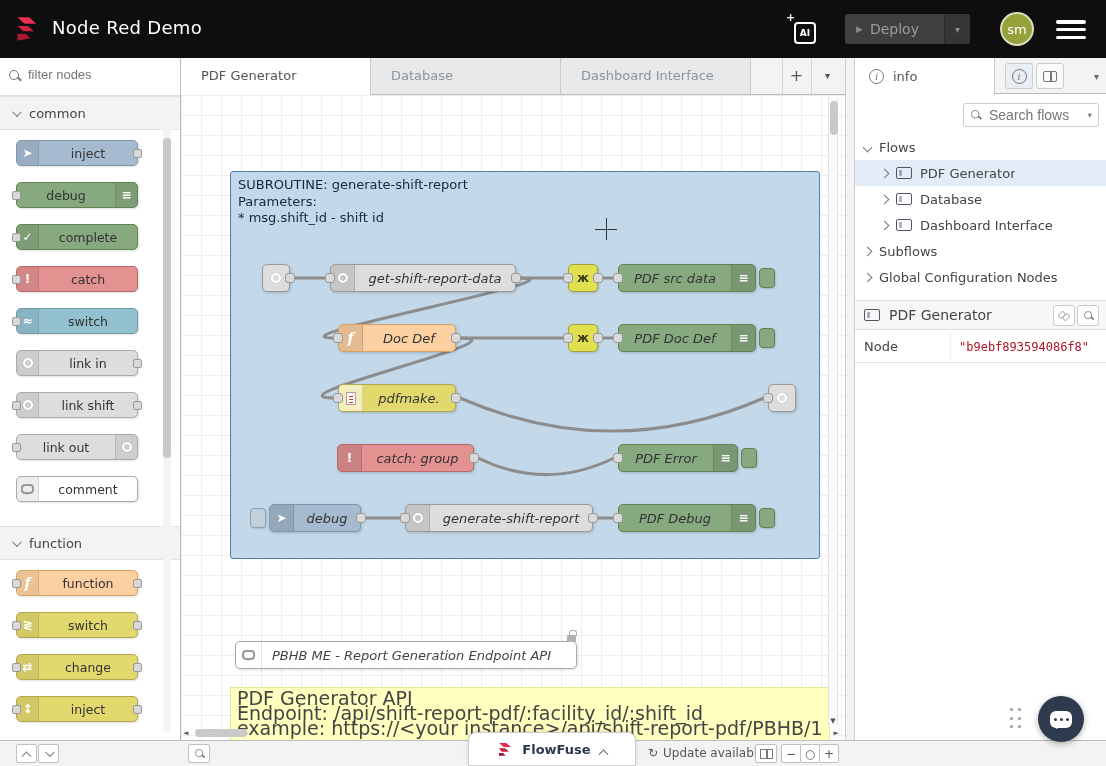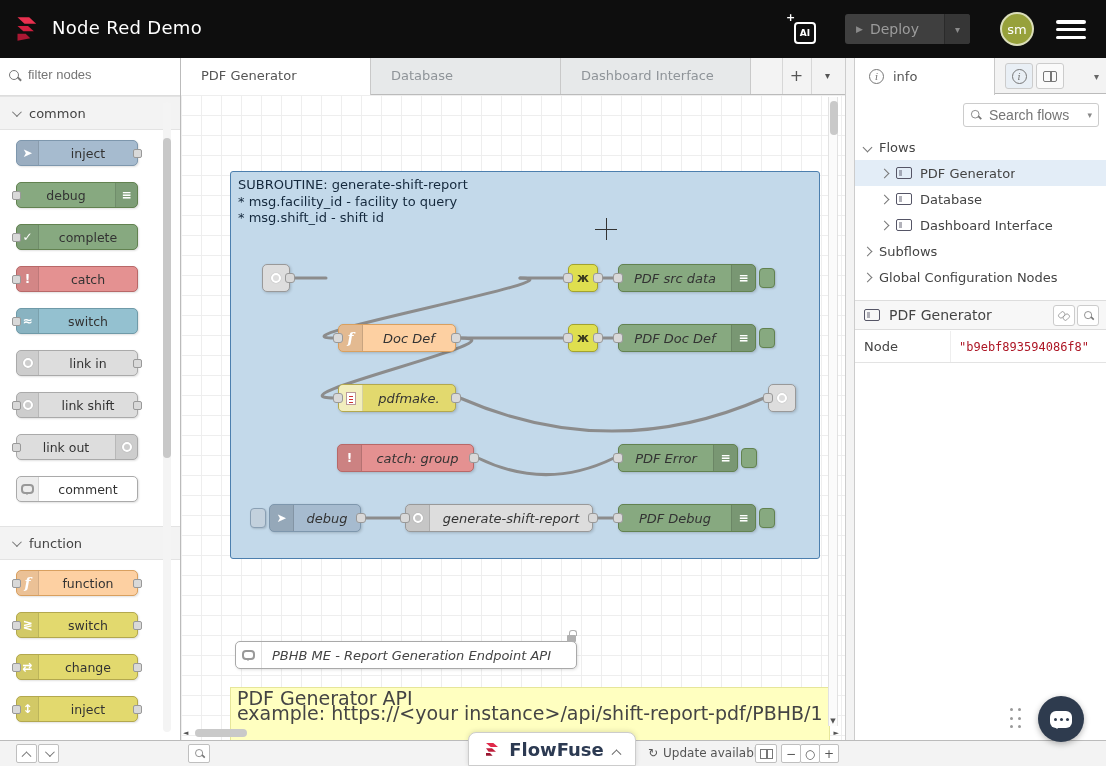--- a/index.html
+++ b/index.html
@@ -150,21 +150,21 @@
   .dh-btn.two .mag-icon{transform:scale(.8) translate(1px,1px)}
   .prop-row{position:absolute;top:237px;left:0;right:0;height:32px;border-bottom:1px solid #e3e3e3;display:flex;align-items:center;font-size:13px;color:#444}
   .prop-label{width:95px;padding-left:9px;flex:none}
   .prop-value{flex:1;border-left:1px solid #eee;height:100%;display:flex;align-items:center;padding-left:8px;font-family:"DejaVu Sans Mono","Liberation Mono",monospace;font-size:12px;color:#ad1625;white-space:nowrap;overflow:hidden}
 
   
   #footer{position:absolute;bottom:0;left:0;right:0;height:26px;background:#f3f3f3;border-top:1px solid #bbb;z-index:10}
   .ft-btn{position:absolute;top:3px;height:19px;background:#fff;border:1px solid #bfbfbf;border-radius:2px;display:flex;align-items:center;justify-content:center;color:#555;font-size:12px;cursor:pointer}
   #update{position:absolute;left:648px;top:5px;display:flex;align-items:center;gap:5px;font-size:12px;color:#555;cursor:pointer}
   #flowfuse-pill{position:absolute;left:468px;top:732px;width:168px;height:34px;background:#fff;border:1px solid #ccc;border-radius:8px 8px 0 0;box-shadow:0 -1px 5px rgba(0,0,0,.12);display:flex;align-items:center;justify-content:center;gap:9px;z-index:20;cursor:pointer}
-  .ff-name{font-size:18px;font-weight:bold;color:#2c3a52}
+  .ff-name{font-size:13px;font-weight:bold;color:#2c3a52}
   #flowfuse-pill .chev{border-color:#666;margin-top:4px}
   #chat-btn{position:absolute;right:22px;bottom:24px;width:46px;height:46px;border-radius:50%;background:#2e3b4e;z-index:30;box-shadow:0 2px 6px rgba(0,0,0,.3);display:flex;align-items:center;justify-content:center;cursor:pointer}
   .chat-bubble{width:22px;height:17px;background:#fff;border-radius:6px;position:relative}
   .chat-bubble::after{content:"";position:absolute;left:3px;bottom:-5px;border:4px solid transparent;border-top-color:#fff}
   .chat-bubble::before{content:"";position:absolute;left:4px;top:7px;width:3px;height:3px;border-radius:50%;background:#2e3b4e;box-shadow:6px 0 0 #2e3b4e,12px 0 0 #2e3b4e}
   #drag-dots{position:absolute;right:84px;bottom:36px;width:12px;height:22px;display:grid;grid-template-columns:repeat(2,1fr);gap:4px;z-index:30;cursor:grab}
   #drag-dots span{width:3px;height:3px;background:#999;border-radius:50%}
 </style>
 </head>
 <body>
@@ -327,21 +327,21 @@
             <div class="tab">Database</div>
             <div class="tab">Dashboard Interface</div>
           </div>
         <div class="tab-add">+</div>
         <div class="tab-menu">▾</div>
       </div>
       <div id="canvas">
         <div class="flow-group">
           <div id="group-label">
               <div class="group-line">SUBROUTINE: generate-shift-report</div>
-              <div class="group-line">* msg.facility_id - facility to query</div>
+              <div class="group-line">Parameters:</div>
               <div class="group-line">* msg.shift_id - shift id</div>
             </div>
         </div>
         <svg id="wires">
             <path d="M113,183 C133,183 125,183 145,183"></path>
             <path d="M339,183 C359,183 363,183 383,183"></path>
             <path d="M339,183 C409,183 83,243 153,243"></path>
             <path d="M421,183 C441,183 413,183 433,183"></path>
             <path d="M279,243 C299,243 363,243 383,243"></path>
             <path d="M279,243 C349,243 83,303 153,303"></path>
@@ -349,20 +349,28 @@
             <path d="M279,303 C380,347 482,347 583,303"></path>
             <path d="M297,363 C342,385 388,385 433,363"></path>
             <path d="M184,423 C204,423 200,423 220,423"></path>
             <path d="M416,423 C436,423 413,423 433,423"></path>
           </svg>
         <div id="nodes">
             <div class="flow-node small" style="left: 81px; top: 169px; width: 28px; background: rgb(221, 221, 221); border-color: rgb(153, 153, 153);">
               <span class="ring-icon"></span>
               <span class="fport right"></span>
             </div>
+            <div class="flow-node" style="left: 149px; top: 169px; width: 186px; background: rgb(221, 221, 221); border-color: rgb(153, 153, 153);">
+              <span class="node-icon left">
+                <span class="ring-icon"></span>
+              </span>
+              <span class="node-label">get-shift-report-data</span>
+              <span class="fport left"></span>
+              <span class="fport right"></span>
+            </div>
             <div class="flow-node small" style="left: 387px; top: 169px; width: 30px; background: rgb(223, 223, 79); border-color: rgb(163, 163, 46);">
               <span class="glyph dark">ж</span>
               <span class="fport left"></span>
               <span class="fport right"></span>
             </div>
             <div class="flow-node" style="left: 437px; top: 169px; width: 138px; background: rgb(135, 169, 128); border-color: rgb(98, 130, 80);">
               <span class="node-icon right">
                 <span class="glyph">≡</span>
               </span>
               <span class="node-label">PDF src data</span>
@@ -445,20 +453,21 @@
         <div id="comment-node">
           <span class="comment-icon-area">
               <span class="bubble-icon"></span>
             </span>
           <span class="comment-label">PBHB ME - Report Generation Endpoint API</span>
         </div>
         <div id="lock"></div>
         <div id="note-node">
             <div id="note-lines">
               <div class="note-line">PDF Generator API</div>
+              <div class="note-line">Endpoint: /api/shift-report-pdf/:facility_id/:shift_id</div>
               <div class="note-line">example: https://&lt;your instance&gt;/api/shift-report-pdf/PBHB/1</div>
             </div>
           </div>
         <div class="xh-v"></div>
         <div class="xh-h"></div>
         <div class="cv-vtrack">
           <div class="cv-vthumb"></div>
           <div class="cv-varrow">▼</div>
         </div>
         <div class="cv-htrack">

